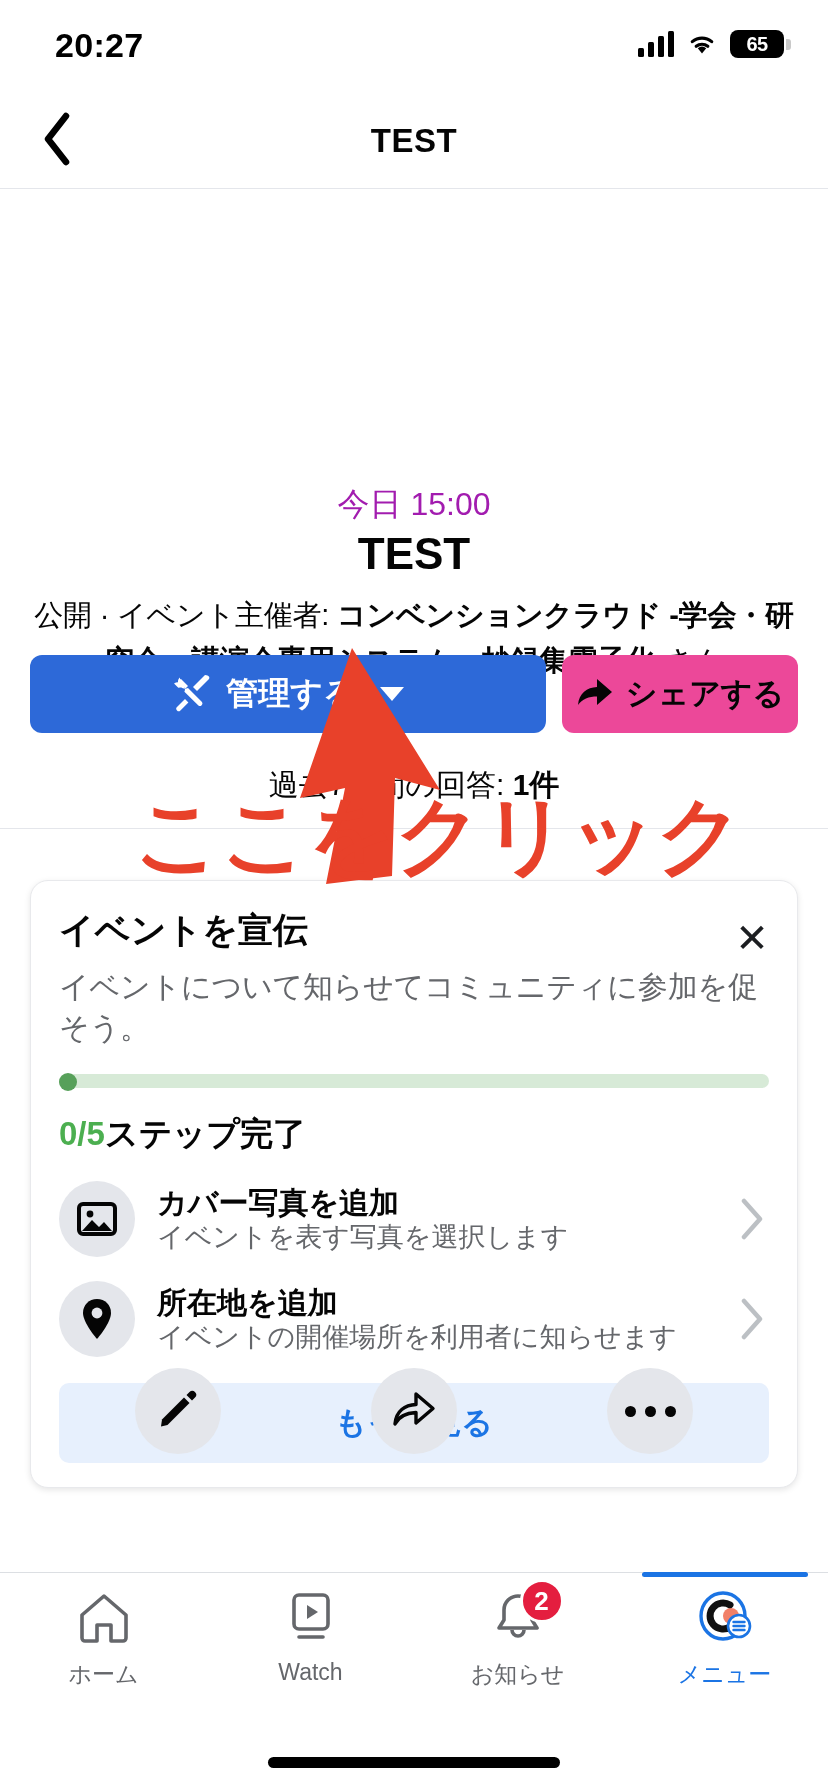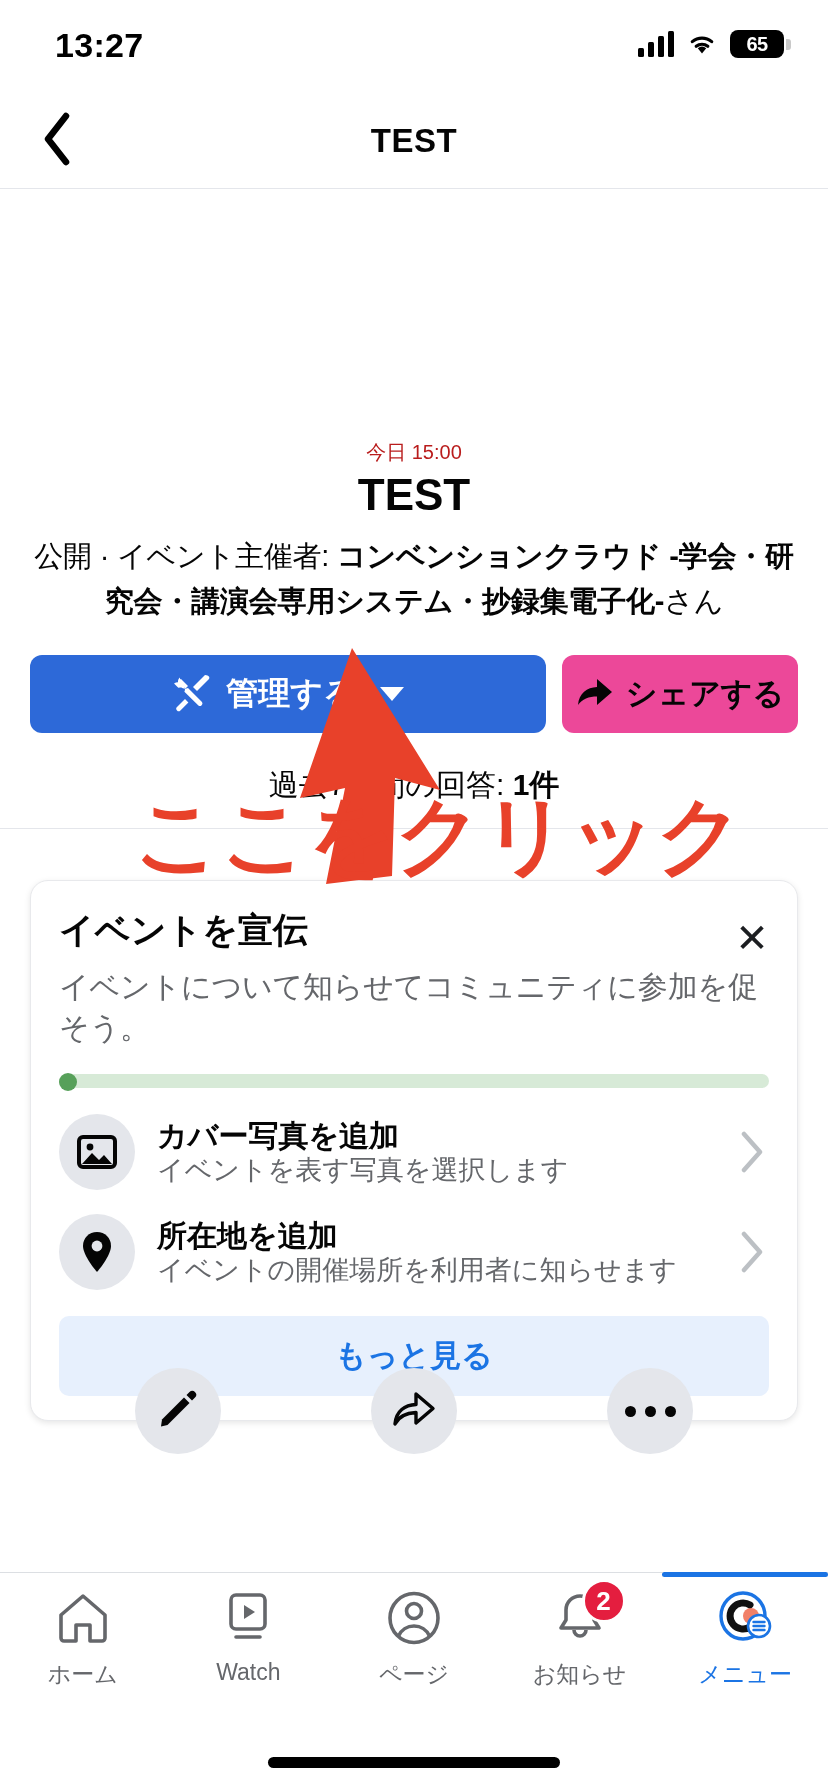--- a/index.html
+++ b/index.html
@@ -45,21 +45,21 @@
     display:flex; align-items:center; justify-content:center;
   }
   .nav-title {
     position:absolute; left:0; top:0; width:828px; height:97px;
     display:flex; align-items:center; justify-content:center;
     font-size:33px; font-weight:700; color:#050505; letter-spacing:0.5px;
   }
 
   
   .event-head { position:absolute; top:440px; left:0; width:828px; text-align:center; padding:0 34px; }
-  .ev-when { font-size:20px; color:#b91c1c; line-height:1.25; }
+  .ev-when { font-size:32px; color:#a21caf; line-height:1.25;margin-top:44px; }
   .ev-title { font-size:44px; font-weight:700; color:#050505; line-height:1.2; margin-top:4px; }
   .ev-host {
     margin-top:12px; font-size:29px; color:#050505; line-height:1.55;
     letter-spacing:-0.2px;
   }
   .ev-host b { font-weight:700; }
 
   
   .actions { position:absolute; top:655px; left:0; width:828px; padding:0 30px; display:flex; gap:16px; }
   .btn-manage {
@@ -160,21 +160,21 @@
     font-family:"DejaVu Sans","Liberation Sans",sans-serif;
     margin-left:16px;
   }
 </style>
 </head>
 <body>
 
 <div id="screen">
 
   <div class="statusbar">
-    <div class="sb-time">13:27</div>
+    <div class="sb-time">20:27</div>
     <div class="sb-right">
       <div class="bars">
           <i></i>
           <i></i>
           <i></i>
           <i></i>
         </div>
       <div class="wifi">
         <svg width="32" height="24" viewBox="0 0 32 24">
             <path d="M16 21.5l-4.2-5.2a6.6 6.6 0 0 1 8.4 0z" fill="#000"></path>
@@ -240,20 +240,23 @@
   <div class="card">
     <div class="card-title">イベントを宣伝</div>
     <div class="card-close">✕</div>
     <div class="card-desc">イベントについて知らせてコミュニティに参加を促そう。</div>
 
     <div class="progress-wrap">
       <div class="progress-track"></div>
       <div class="progress-dot"></div>
     </div>
 
+    <div class="steps-line">
+      <span class="frac">0/5</span><span class="rest">ステップ完了</span>
+    </div>
 
     <div class="step-item">
       <div class="step-ic">
         <svg width="40" height="34" viewBox="0 0 40 34">
             <rect x="2" y="2" width="36" height="30" rx="4" stroke="#050505" stroke-width="4" fill="none"></rect>
             <circle cx="13" cy="12" r="3.4" fill="#050505"></circle>
             <path d="M5 29l10-11 7 7 5-5 8 9z" fill="#050505"></path>
           </svg>
       </div>
       <div class="step-txt">
@@ -332,30 +335,20 @@
       </div>
       <div class="tab">
         <div class="tab-ic">
           <svg width="50" height="52" viewBox="0 0 50 52">
               <rect x="8" y="3" width="34" height="34" rx="5" fill="none" stroke="#65676b" stroke-width="3.6"></rect>
               <path d="M21 13l11 7-11 7z" fill="#65676b"></path>
               <path d="M13 45h24" stroke="#65676b" stroke-width="3.6" stroke-linecap="round"></path>
             </svg>
         </div>
         <div class="tab-lbl">Watch</div>
-      </div>
-      <div class="tab">
-        <div class="tab-ic">
-          <svg width="54" height="54" viewBox="0 0 54 54">
-              <ellipse cx="27" cy="27" rx="24" ry="24.5" fill="none" stroke="#65676b" stroke-width="3.6"></ellipse>
-              <circle cx="27" cy="20" r="7.5" fill="none" stroke="#65676b" stroke-width="3.6"></circle>
-              <path d="M11.5 45a17 17 0 0 1 31 0" fill="none" stroke="#65676b" stroke-width="3.6"></path>
-            </svg>
-        </div>
-        <div class="tab-lbl">ページ</div>
       </div>
       <div class="tab">
         <div class="tab-ic">
           <svg width="48" height="52" viewBox="0 0 48 52">
               <path d="M24 4a14 14 0 0 1 14 14v10l5 8H5l5-8V18A14 14 0 0 1 24 4z" fill="none" stroke="#65676b" stroke-width="3.6" stroke-linejoin="round"></path>
               <path d="M18 38a6 6 0 0 0 12 0" fill="none" stroke="#65676b" stroke-width="3.6"></path>
             </svg>
           <span class="badge">2</span>
         </div>
         <div class="tab-lbl">お知らせ</div>

